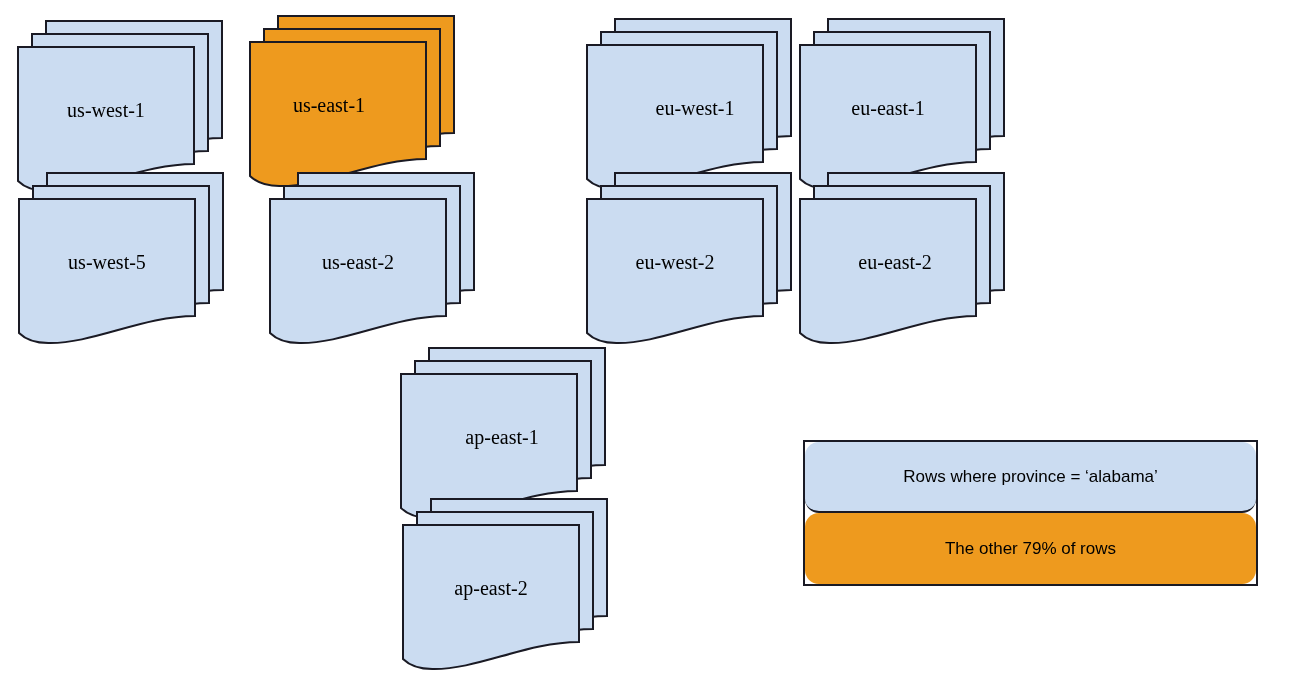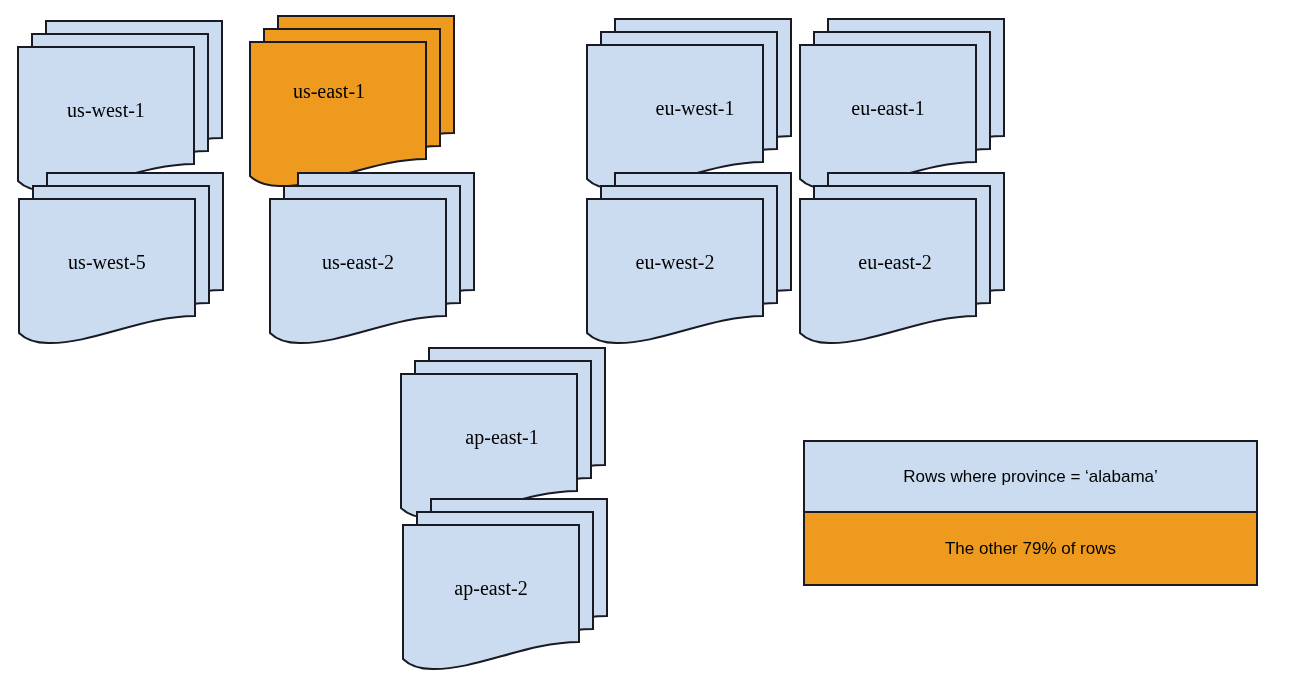--- a/index.html
+++ b/index.html
@@ -52,20 +52,21 @@
   }
   .legend-row {
     flex: 1 1 50%;
     display: flex;
     align-items: center;
     justify-content: center;
     font-family: "Liberation Sans", sans-serif;
     font-size: 17px;
     color: #000000;
     box-sizing: border-box;
+    border-radius: 14px;
   }
   .legend-row.top {
     border-bottom: 2px solid #1a1a24;
   }
 </style>
 </head>
 <body>
 
 <div id="canvas">
     <div class="stack" style="left: 17px; top: 20px;">
@@ -87,21 +88,21 @@
         <g transform="translate(28,0)">
           <path d="M 1 1 L 177 1 L 177 118 C 124.6 118 74.75999999999999 146 30.26 145 C 16.02 145 7.12 141 1 135 Z" fill="#EE9A1E" stroke="#1a1a24" stroke-width="2" stroke-linejoin="miter"></path>
         </g>
         <g transform="translate(14,13)">
           <path d="M 1 1 L 177 1 L 177 118 C 124.6 118 74.75999999999999 146 30.26 145 C 16.02 145 7.12 141 1 135 Z" fill="#EE9A1E" stroke="#1a1a24" stroke-width="2" stroke-linejoin="miter"></path>
         </g>
         <g transform="translate(0,26)">
           <path d="M 1 1 L 177 1 L 177 118 C 124.6 118 74.75999999999999 146 30.26 145 C 16.02 145 7.12 141 1 135 Z" fill="#EE9A1E" stroke="#1a1a24" stroke-width="2" stroke-linejoin="miter"></path>
         </g>
       </svg>
-      <div class="stack-label" style="top: 65px; width: 160px;">us-east-1</div>
+      <div class="stack-label" style="top: 79px; width: 160px;">us-east-1</div>
     </div>
     <div class="stack" style="left: 586px; top: 18px;">
       <svg width="210" height="183">
         <g transform="translate(28,0)">
           <path d="M 1 1 L 177 1 L 177 118 C 124.6 118 74.75999999999999 146 30.26 145 C 16.02 145 7.12 141 1 135 Z" fill="#CBDCF1" stroke="#1a1a24" stroke-width="2" stroke-linejoin="miter"></path>
         </g>
         <g transform="translate(14,13)">
           <path d="M 1 1 L 177 1 L 177 118 C 124.6 118 74.75999999999999 146 30.26 145 C 16.02 145 7.12 141 1 135 Z" fill="#CBDCF1" stroke="#1a1a24" stroke-width="2" stroke-linejoin="miter"></path>
         </g>
         <g transform="translate(0,26)">

